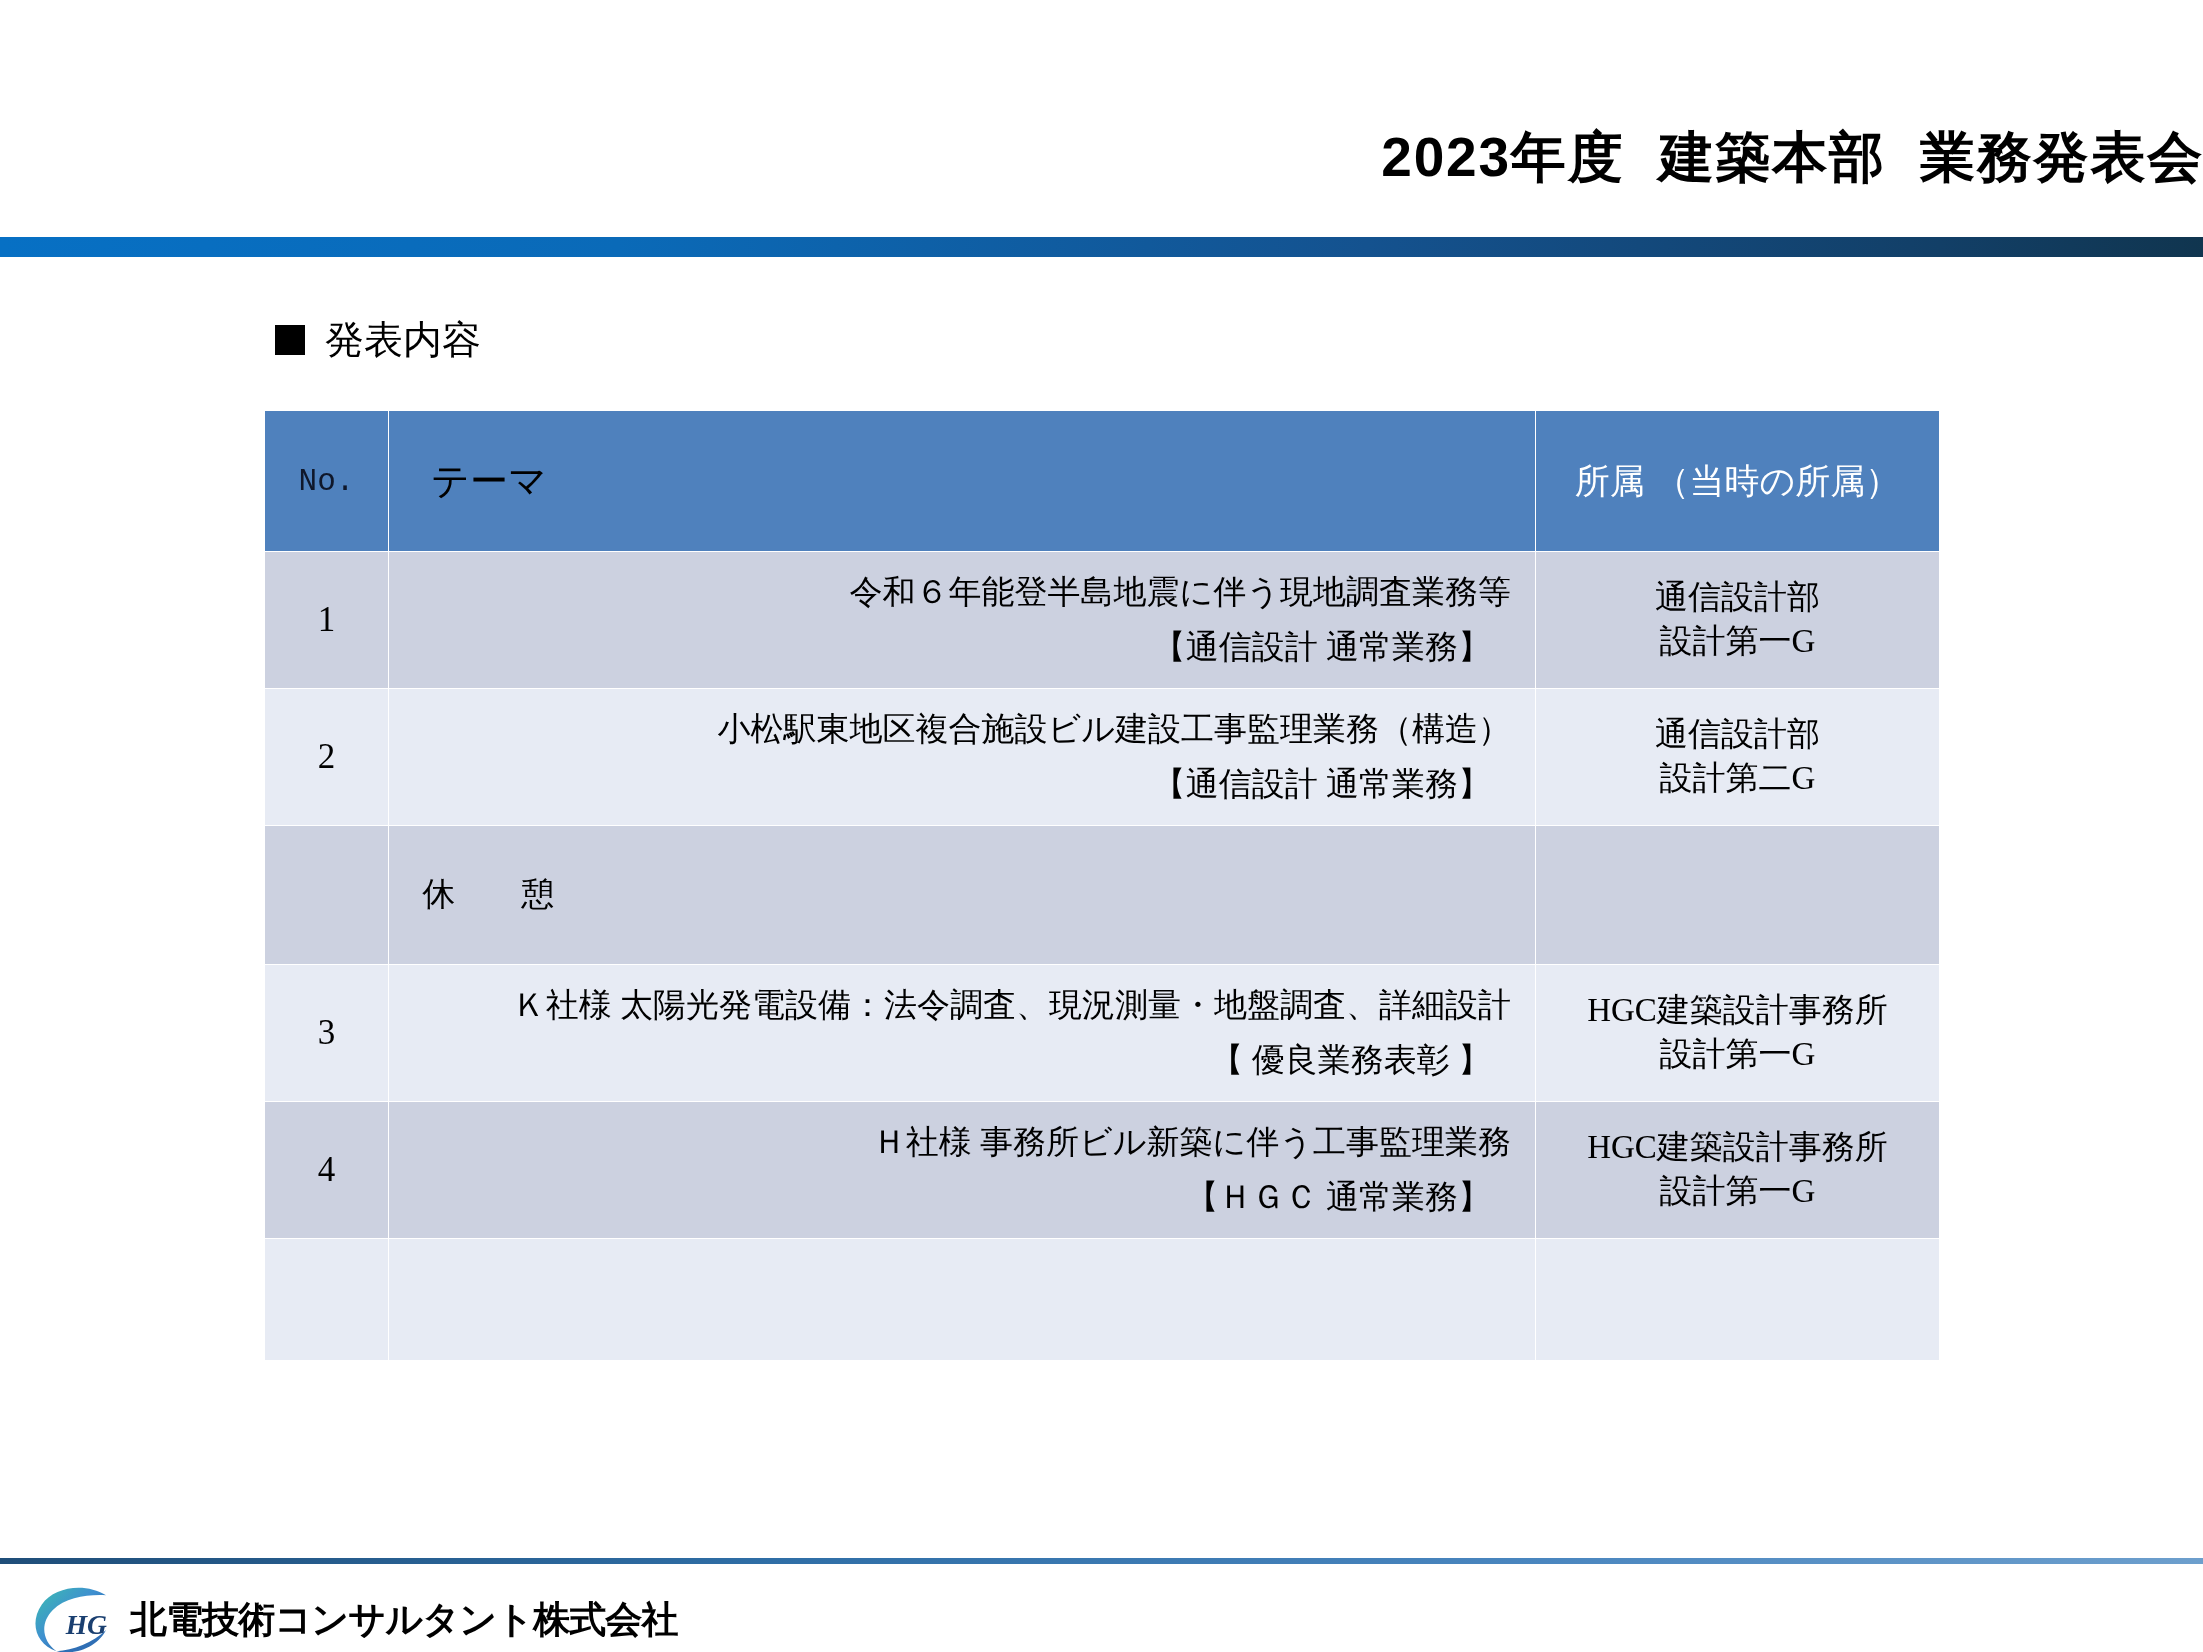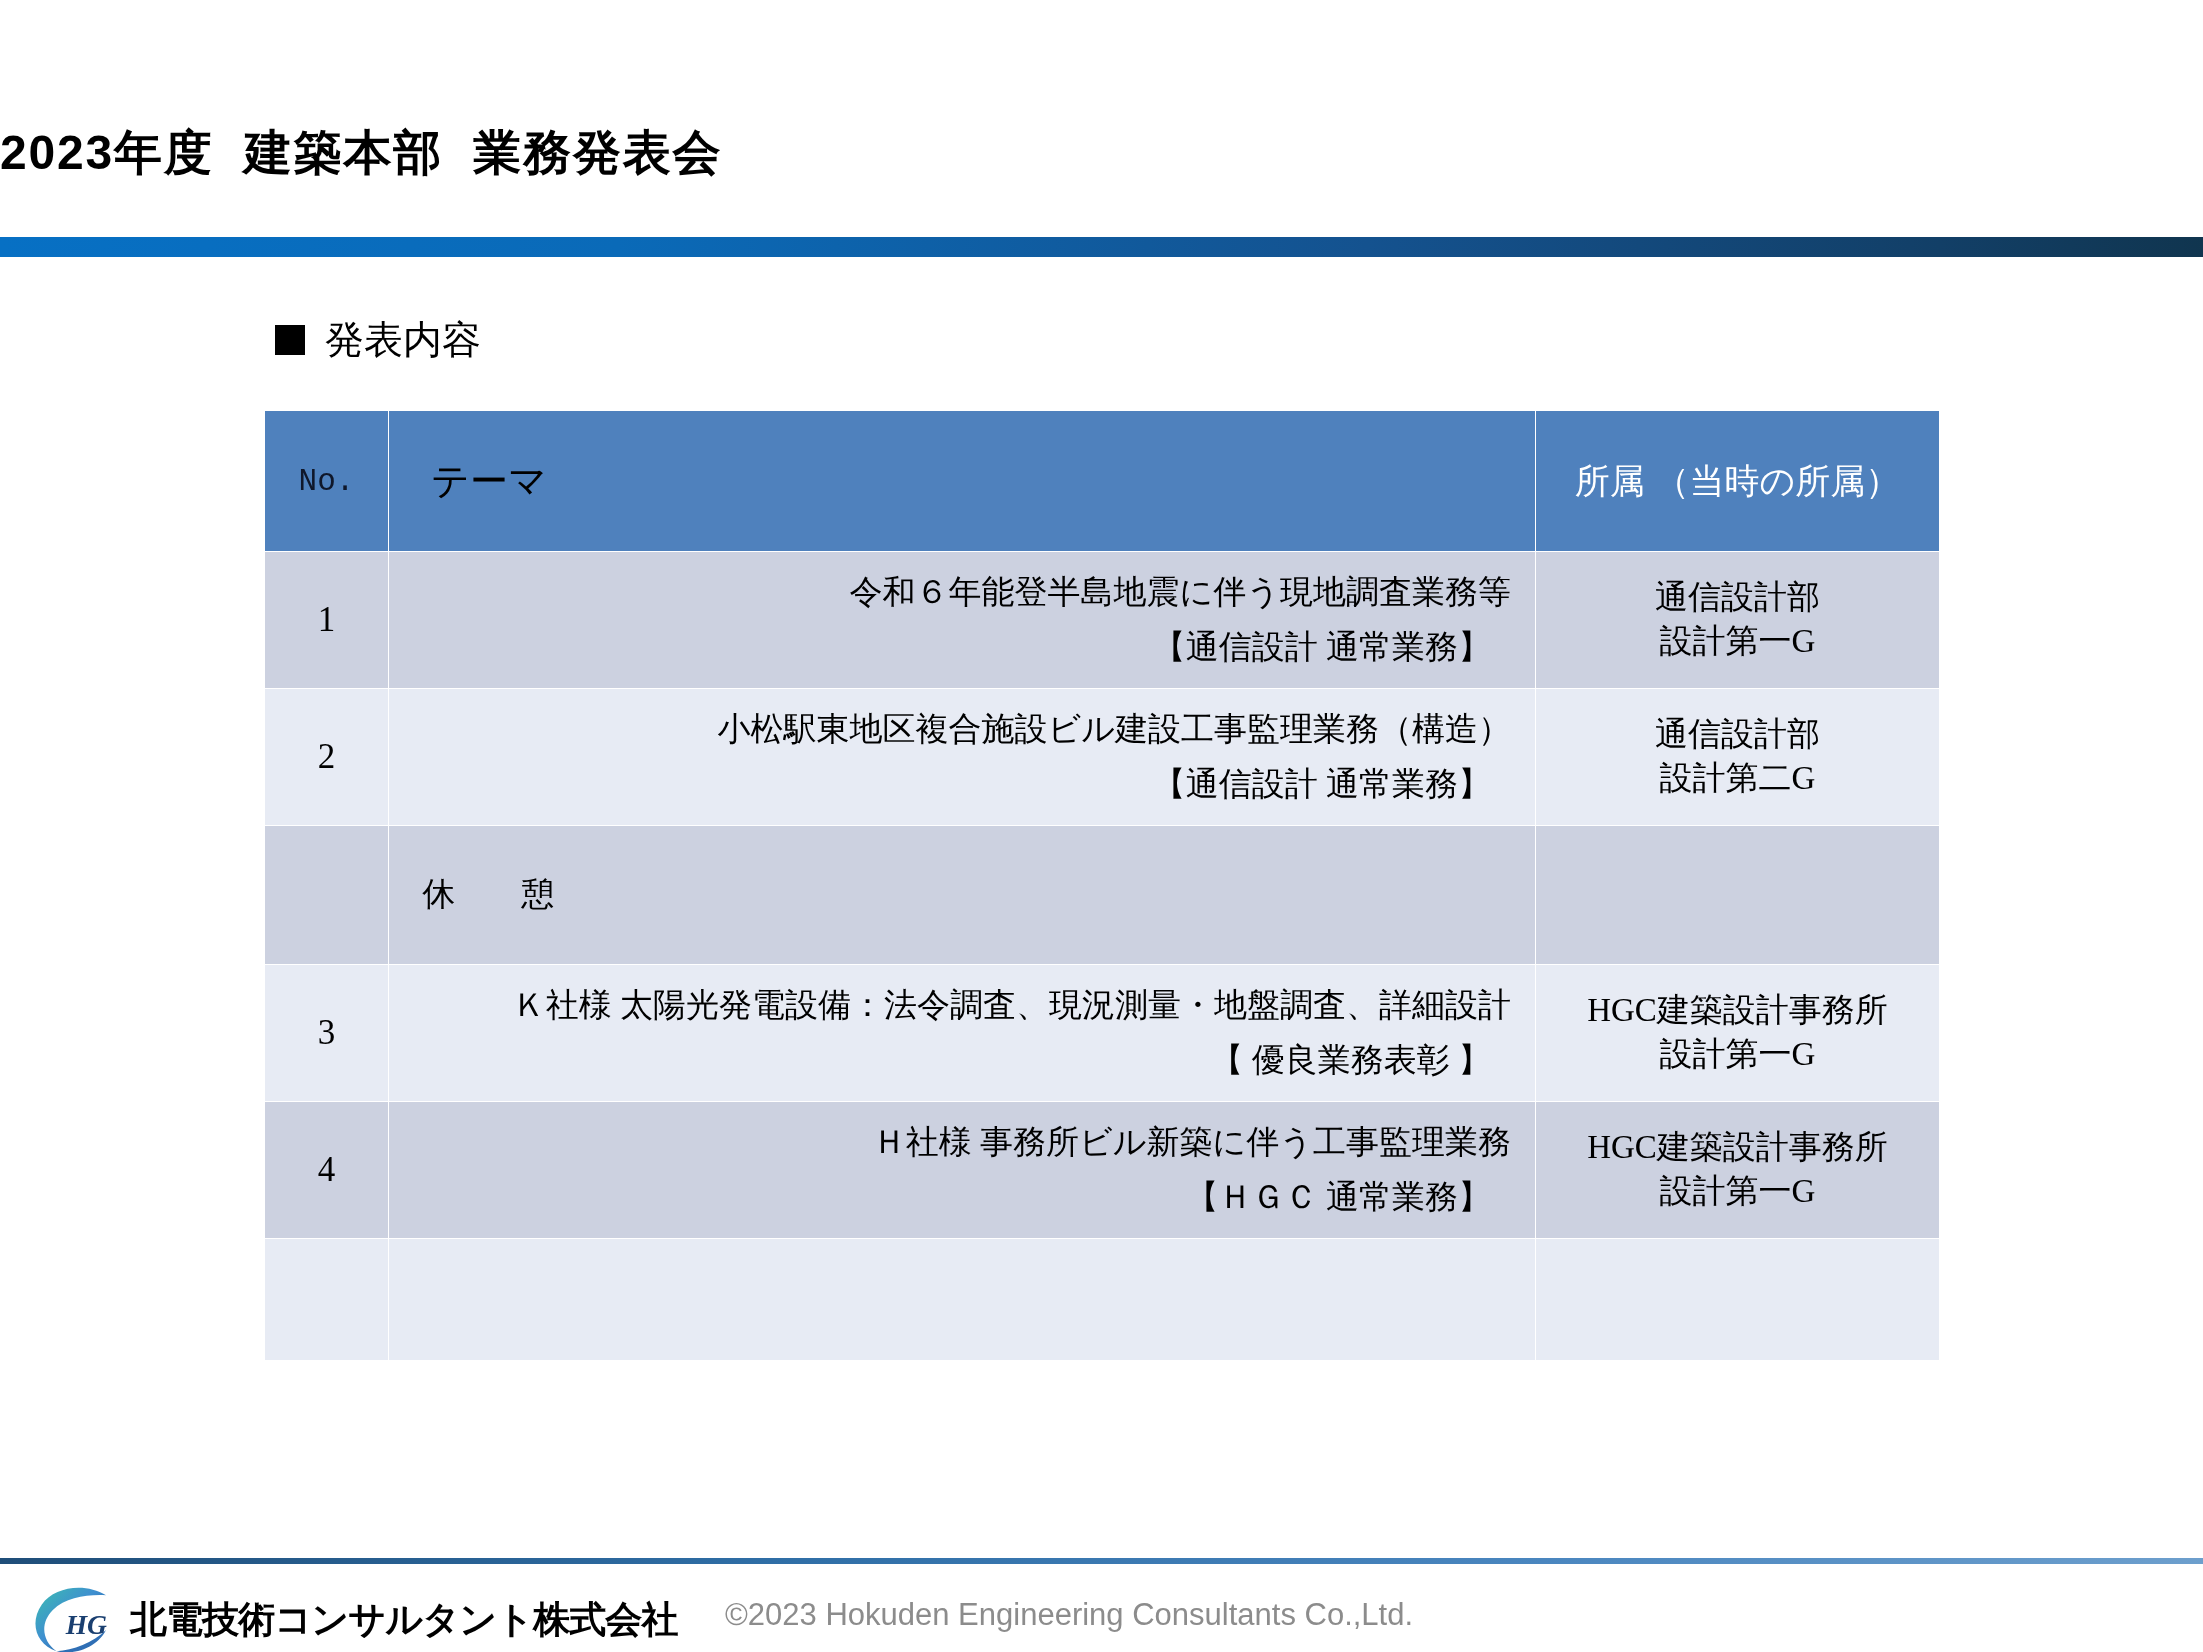--- a/index.html
+++ b/index.html
@@ -15,24 +15,24 @@
     font-family: "Liberation Serif", "DejaVu Serif", serif;
     overflow: hidden;
   }
 
   
   .slide-title {
     position: absolute;
     left: 0;
     top: 121px;
     width: 2204px;
-    text-align: left;
+    text-align: right;
     font-family: "Liberation Sans", "DejaVu Sans", sans-serif;
     font-weight: bold;
-    font-size: 48px;
+    font-size: 55px;
     letter-spacing: 1.8px;
     color: #000000;
     white-space: pre;
   }
 
   
   .title-rule {
     position: absolute;
     left: 0;
     top: 237px;
@@ -275,15 +275,14 @@
           <stop offset="45%" stop-color="#3f8fd0"></stop>
           <stop offset="100%" stop-color="#1f4e8c"></stop>
         </linearGradient>
       </defs>
       <path d="M84 10 C62 -4 28 0 14 20 C0 40 8 64 30 71 C14 60 12 40 26 26 C40 12 64 9 84 10 Z" fill="url(#swooshGrad)"></path>
       <path d="M30 71 C48 76 74 68 84 48 C70 62 48 70 30 71 Z" fill="#2f6fb5"></path>
       <text x="40" y="52" font-family="'Liberation Serif', serif" font-style="italic" font-weight="bold" font-size="30" fill="#1a3f70">HG</text>
     </svg>
     <span class="brand-name">北電技術コンサルタント株式会社</span>
   </div>
-  <div class="copyright">©2023 Hokuden Engineering Consultants Co.,Ltd.</div>
 </div>
 
 
 </body></html>

